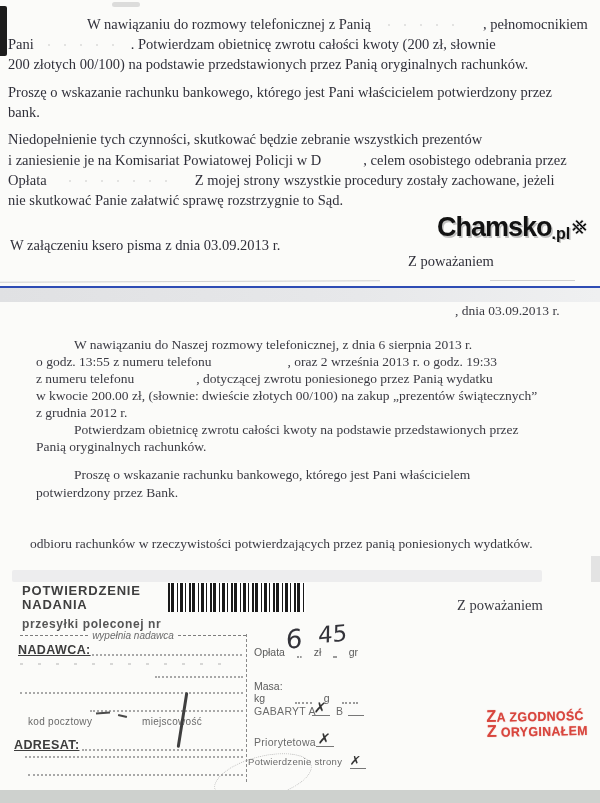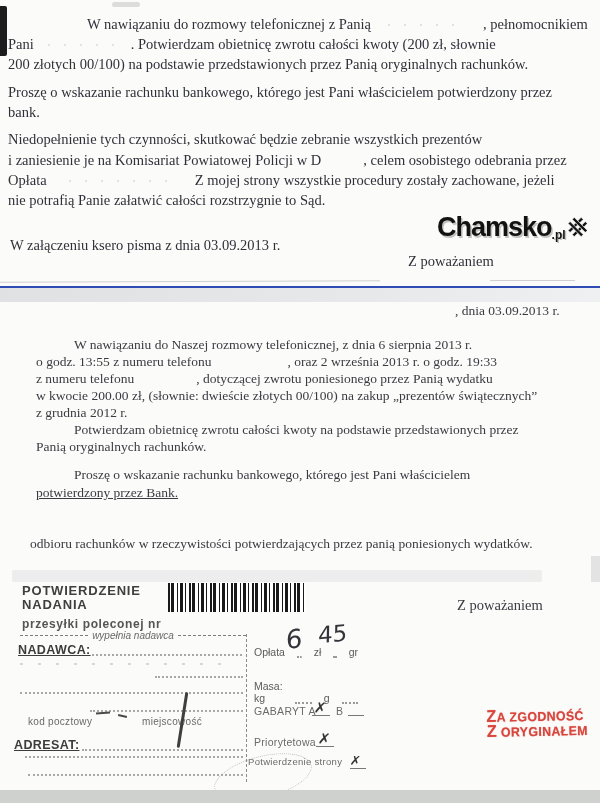--- a/index.html
+++ b/index.html
@@ -24,21 +24,21 @@
   .divider-blue{position:absolute;left:0;top:286px;width:600px;height:2px;background:#2e4cb4;}
   .grayband-mid{position:absolute;left:0;top:288px;width:600px;height:14px;
     background:linear-gradient(90deg,#e0e1e3 0%,#e7e8ea 60%,#eff0f1 100%);}
   .grayband-form{position:absolute;left:12px;top:570px;width:530px;height:12px;background:#ededee;border-radius:2px;}
   .grayblob-right{position:absolute;left:591px;top:556px;width:9px;height:26px;background:#e3e3e3;}
   .grayband-bottom{position:absolute;left:0;top:790px;width:600px;height:13px;background:#ced1ce;}
   
   .watermark{position:absolute;left:437px;top:204px;width:150px;height:46px;display:flex;align-items:center;}
   .wm-text{font-family:"Liberation Sans",sans-serif;font-weight:900;font-size:27px;color:#121212;
     text-shadow:1.5px 1.5px 0 rgba(90,90,90,.35);letter-spacing:-1px;transform:scaleY(1.05);}
-  .wm-suffix{font-size:12px;font-weight:900;vertical-align:-2px;letter-spacing:0;}
+  .wm-suffix{font-size:16px;font-weight:900;vertical-align:-2px;letter-spacing:0;}
   .wm-icon{margin-left:2px;width:40px;height:42px;}
   
   .fm{font-family:"Liberation Sans",sans-serif;color:#4c4c4c;position:absolute;white-space:nowrap;}
   .fm-title{font-size:13px;font-weight:700;letter-spacing:.8px;color:#3f3f3f;}
   .fm-sub{font-size:12px;font-weight:700;letter-spacing:.6px;color:#555;}
   .fm-label{font-size:12.5px;font-weight:700;color:#3c3c3c;text-decoration:underline;letter-spacing:.4px;}
   .fm-small{font-size:10px;color:#6a6a6a;letter-spacing:.3px;}
   .fm-note{font-size:10px;font-style:italic;color:#6a6a6a;}
   .barcode{position:absolute;left:168px;top:583px;width:138px;height:29px;
     background:repeating-linear-gradient(90deg,#191919 0 2px,#fff 2px 3px,#191919 3px 6px,#fff 6px 9px,#191919 9px 10px,#fff 10px 12px,#191919 12px 15px,#fff 15px 17px,#191919 17px 18px,#fff 18px 21px);}
@@ -81,21 +81,21 @@
   <div class="ln l1" style="left:8px;top:84px;">Proszę o wskazanie rachunku bankowego, którego jest Pani właścicielem potwierdzony przez</div>
   <div class="ln l1" style="left:8px;top:104px;">bank.</div>
 
   <div class="ln l1" style="left:8px;top:131px;">Niedopełnienie tych czynności, skutkować będzie zebranie wszystkich prezentów</div>
   <div class="ln l1" style="left:8px;top:152px;">
     <span>i zaniesienie je na Komisariat Powiatowej Policji w D</span><span class="gap" style="width:42px"></span><span>, celem osobistego odebrania przez</span>
   </div>
   <div class="ln l1" style="left:8px;top:172px;">
     <span>Opłata</span><span class="gap" style="width:148px"><span class="smudge"></span></span><span>Z mojej strony wszystkie procedury zostały zachowane, jeżeli</span>
   </div>
-  <div class="ln l1" style="left:8px;top:192px;">nie potrafią Panie załatwić całości rozstrzygnie to Sąd.</div>
+  <div class="ln l1" style="left:8px;top:192px;">nie skutkować Panie załatwić sprawę rozstrzygnie to Sąd.</div>
 
   <div class="ln l1" style="left:10px;top:237px;">W załączeniu ksero pisma z dnia 03.09.2013 r.</div>
   <div class="ln l1" style="left:408px;top:253px;">Z poważaniem</div>
 
   <div class="watermark">
     <span class="wm-text"><span>Chamsko</span><span class="wm-suffix">.pl</span></span>
     <svg class="wm-icon" viewBox="0 0 40 40">
       <g transform="rotate(45 20 20)">
         <rect x="11" y="1" width="6" height="38" fill="#141414" stroke="#fff" stroke-width="1.4"></rect>
         <rect x="23" y="1" width="6" height="38" fill="#141414" stroke="#fff" stroke-width="1.4"></rect>
@@ -119,21 +119,21 @@
   <div class="ln l2" style="left:36px;top:371px;">
     <span>z numeru telefonu</span><span class="gap" style="width:62px"></span><span>, dotyczącej zwrotu poniesionego przez Panią wydatku</span>
   </div>
   <div class="ln l2" style="left:36px;top:388px;">w kwocie 200.00 zł, (słownie: dwieście złotych 00/100) na zakup „prezentów świątecznych”</div>
   <div class="ln l2" style="left:36px;top:405px;">z grudnia 2012 r.</div>
 
   <div class="ln l2" style="left:74px;top:422px;">Potwierdzam obietnicę zwrotu całości kwoty na podstawie przedstawionych przez</div>
   <div class="ln l2" style="left:36px;top:439px;">Panią oryginalnych rachunków.</div>
 
   <div class="ln l2" style="left:74px;top:467px;">Proszę o wskazanie rachunku bankowego, którego jest Pani właścicielem</div>
-  <div class="ln l2" style="left:36px;top:485px;text-decoration:underline;">potwierdzony przez Bank.</div>
+  <div class="ln l2" style="left:36px;top:485px;">potwierdzony przez Bank.</div>
 
   <div class="ln l2" style="left:30px;top:536px;">odbioru rachunków w rzeczywistości potwierdzających przez panią poniesionych wydatków.</div>
 
   <div class="ln" style="left:457px;top:597px;font-size:14.5px;color:#3a3a42;">Z poważaniem</div>
 
   <div class="grayband-form"></div>
   <div class="grayblob-right"></div>
 
   <div class="fm fm-title" style="left:22px;top:583px;">POTWIERDZENIE</div>
   <div class="fm fm-title" style="left:22px;top:597px;">NADANIA</div>

